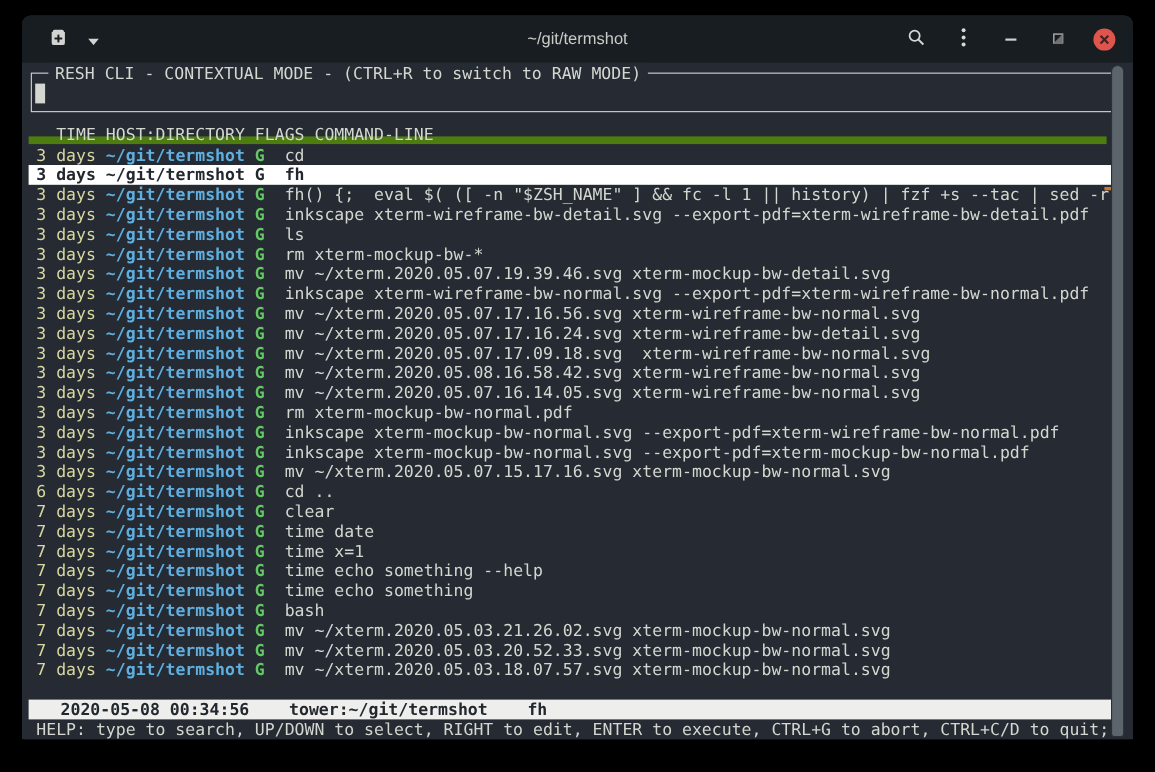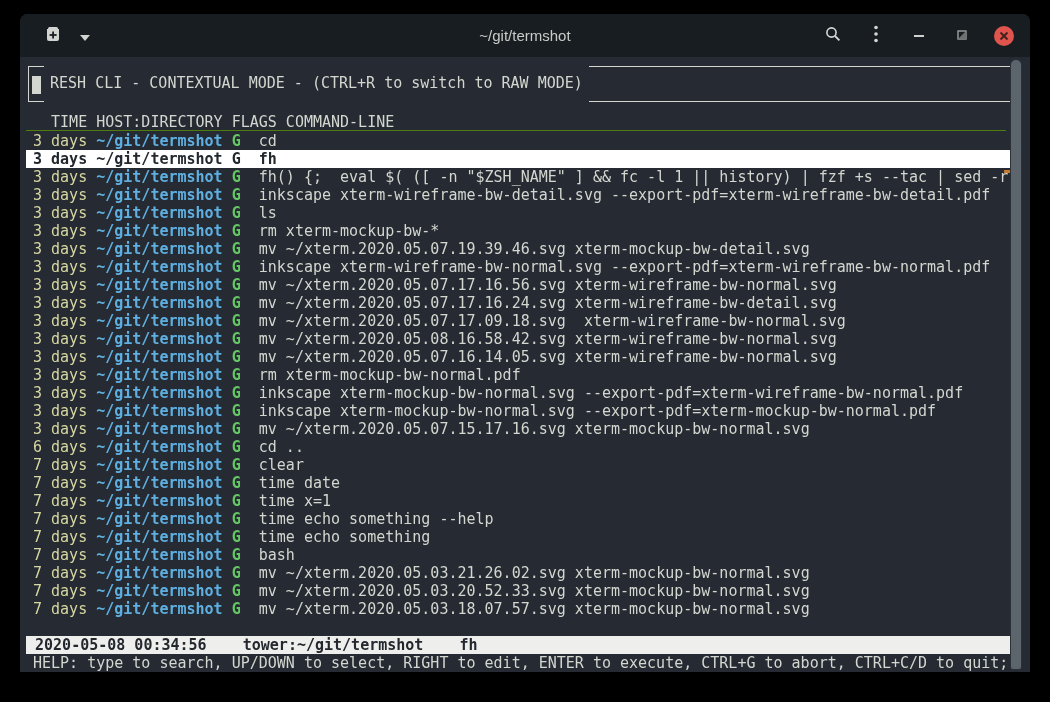--- a/index.html
+++ b/index.html
@@ -34,42 +34,42 @@
   .terminal {
     position:absolute; left:0; top:43px; width:1010px; height:615px;
     background:#252a33; color:#d3d7cf; font-size:15px; line-height:18px;
     overflow:hidden;
   }
   .resh-box {
     position:absolute; left:8px; top:9px; width:986px; height:36px;
     border:1px solid #d3d7cf;
   }
   .resh-box-title {
-    position:absolute; left:15px; top:-9px; background:#252a33; padding:16px 6px;
+    position:absolute; left:15px; top:-9px; background:#252a33; padding:0 6px;
     white-space:pre; color:#d3d7cf;
   }
   .cursor-block {
     position:absolute; left:3px; top:9px; width:9px; height:18px; background:#d3d7cf;
   }
   .hdr {
     position:absolute; left:6px; top:56px; right:24px; height:18px;
-    white-space:pre; border-bottom:1px solid #4d7c0f; padding-left:7px;
+    white-space:pre; border-bottom:7px solid #4d7c0f; padding-left:7px;
   }
   .rows { position:absolute; left:6px; top:75px; width:986px; }
   .hrow { height:18px; white-space:pre; overflow:hidden; padding-left:7px; }
   .c-time { color:#d7d7a0; }
   .c-host { color:#5fb0e0; font-weight:bold; }
   .c-flag { color:#64c864; font-weight:bold; }
   .c-cmd  { color:#d3d7cf; }
   .hrow.selected { background:#ffffff; font-weight:bold; }
   .hrow.selected span { color:#23282e; }
   .statusbar {
     position:absolute; left:6px; top:579px; width:986px; height:18px;
     background:#eeeeec; color:#23282e; font-weight:bold; white-space:pre;
-    padding-left:0; overflow:hidden;
+    padding-left:20px; overflow:hidden;
   }
   .helpline {
     position:absolute; left:6px; top:597px; right:20px; height:18px;
     white-space:pre; padding-left:7px; overflow:hidden; color:#d3d7cf;
   }
   .scrollbar {
     position:absolute; right:8px; top:2px; width:12px; height:611px;
     background:#5c656c; border:1px solid #2c3138; border-radius:6px 6px 3px 3px;
   }
   .trunc-dash {

